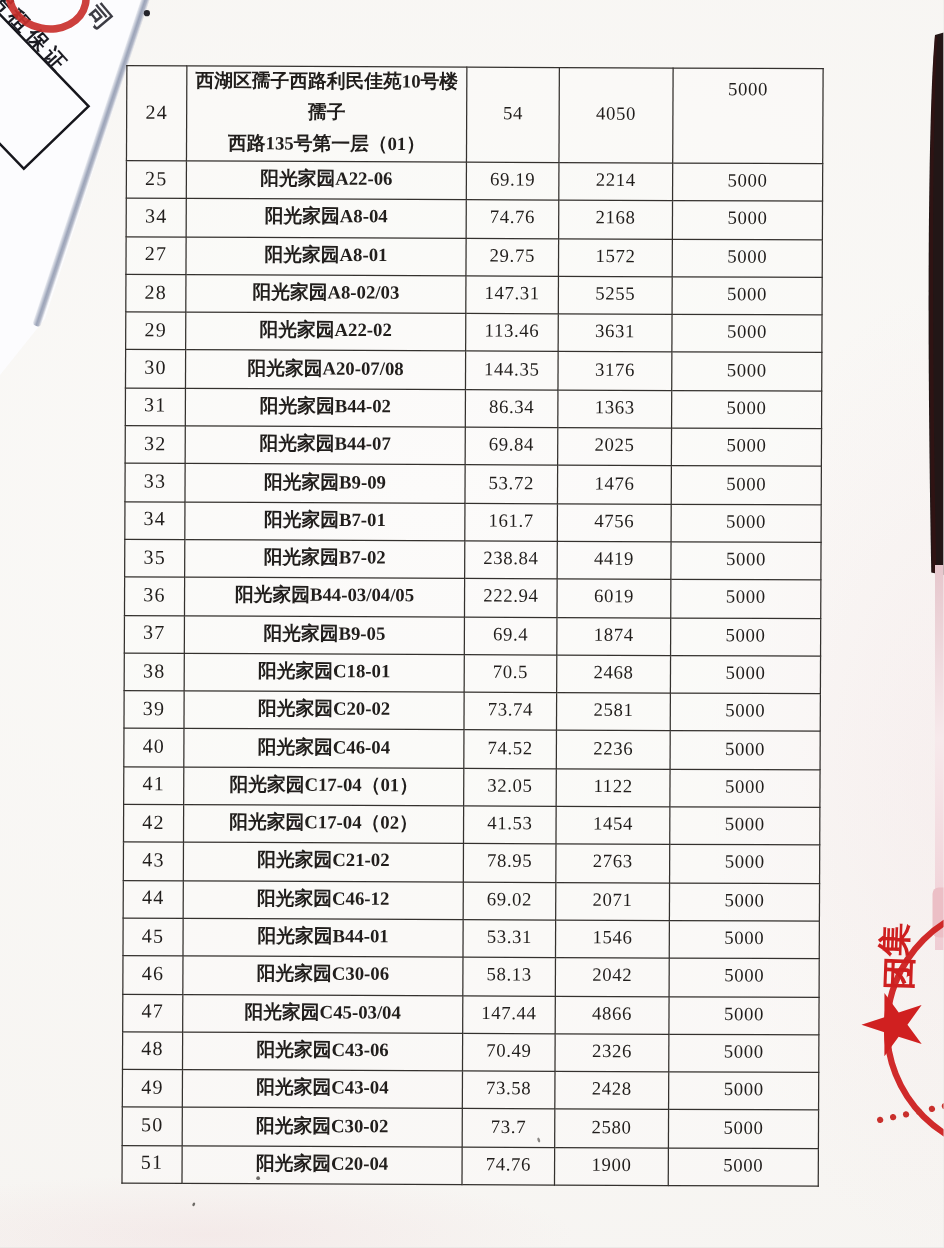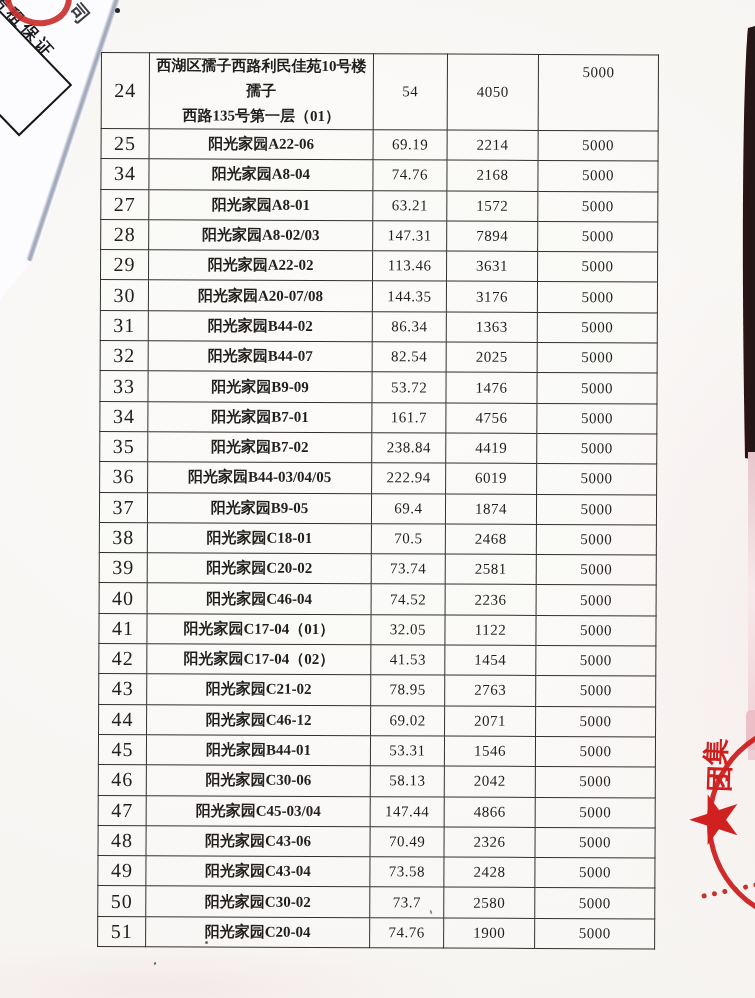--- a/index.html
+++ b/index.html
@@ -54,21 +54,21 @@
     transform:rotate(0.25deg);transform-origin:0 0;
   }
   .sheet-table td{
     border:1.6px solid #34312e;
     text-align:center;vertical-align:middle;
     font-size:15px;padding:0 2px;overflow:hidden;
     background:rgba(255,255,255,.25);
   }
   .sheet-table tr{height:30.3px;}
   .sheet-table tr.tall{height:60px;}
-  td.c-no{font-size:20px;letter-spacing:1px;}
+  td.c-no{font-size:16px;letter-spacing:1px;}
   td.c-name{font-weight:bold;font-size:15px;line-height:25px;}
   td.c-num{letter-spacing:.5px;}
   tr.tall td.c-dep{vertical-align:top;padding-top:9px;}
 
   
   .right-band{position:absolute;right:0;top:0;width:20px;height:470px;}
   .pink-strip{
     position:absolute;right:0;top:452px;width:7px;height:308px;
     background:linear-gradient(#e6c6cc, #f7eaec 45%, #efccd3);
   }
@@ -146,29 +146,29 @@
         <tr>
           <td class="c-no">34</td>
           <td class="c-name">阳光家园A8-04</td>
           <td class="c-num">74.76</td>
           <td class="c-num">2168</td>
           <td class="c-num c-dep">5000</td>
         </tr>
         <tr>
           <td class="c-no">27</td>
           <td class="c-name">阳光家园A8-01</td>
-          <td class="c-num">63.21</td>
+          <td class="c-num">29.75</td>
           <td class="c-num">1572</td>
           <td class="c-num c-dep">5000</td>
         </tr>
         <tr>
           <td class="c-no">28</td>
           <td class="c-name">阳光家园A8-02/03</td>
           <td class="c-num">147.31</td>
-          <td class="c-num">7894</td>
+          <td class="c-num">5255</td>
           <td class="c-num c-dep">5000</td>
         </tr>
         <tr>
           <td class="c-no">29</td>
           <td class="c-name">阳光家园A22-02</td>
           <td class="c-num">113.46</td>
           <td class="c-num">3631</td>
           <td class="c-num c-dep">5000</td>
         </tr>
         <tr>
@@ -181,21 +181,21 @@
         <tr>
           <td class="c-no">31</td>
           <td class="c-name">阳光家园B44-02</td>
           <td class="c-num">86.34</td>
           <td class="c-num">1363</td>
           <td class="c-num c-dep">5000</td>
         </tr>
         <tr>
           <td class="c-no">32</td>
           <td class="c-name">阳光家园B44-07</td>
-          <td class="c-num">82.54</td>
+          <td class="c-num">69.84</td>
           <td class="c-num">2025</td>
           <td class="c-num c-dep">5000</td>
         </tr>
         <tr>
           <td class="c-no">33</td>
           <td class="c-name">阳光家园B9-09</td>
           <td class="c-num">53.72</td>
           <td class="c-num">1476</td>
           <td class="c-num c-dep">5000</td>
         </tr>

